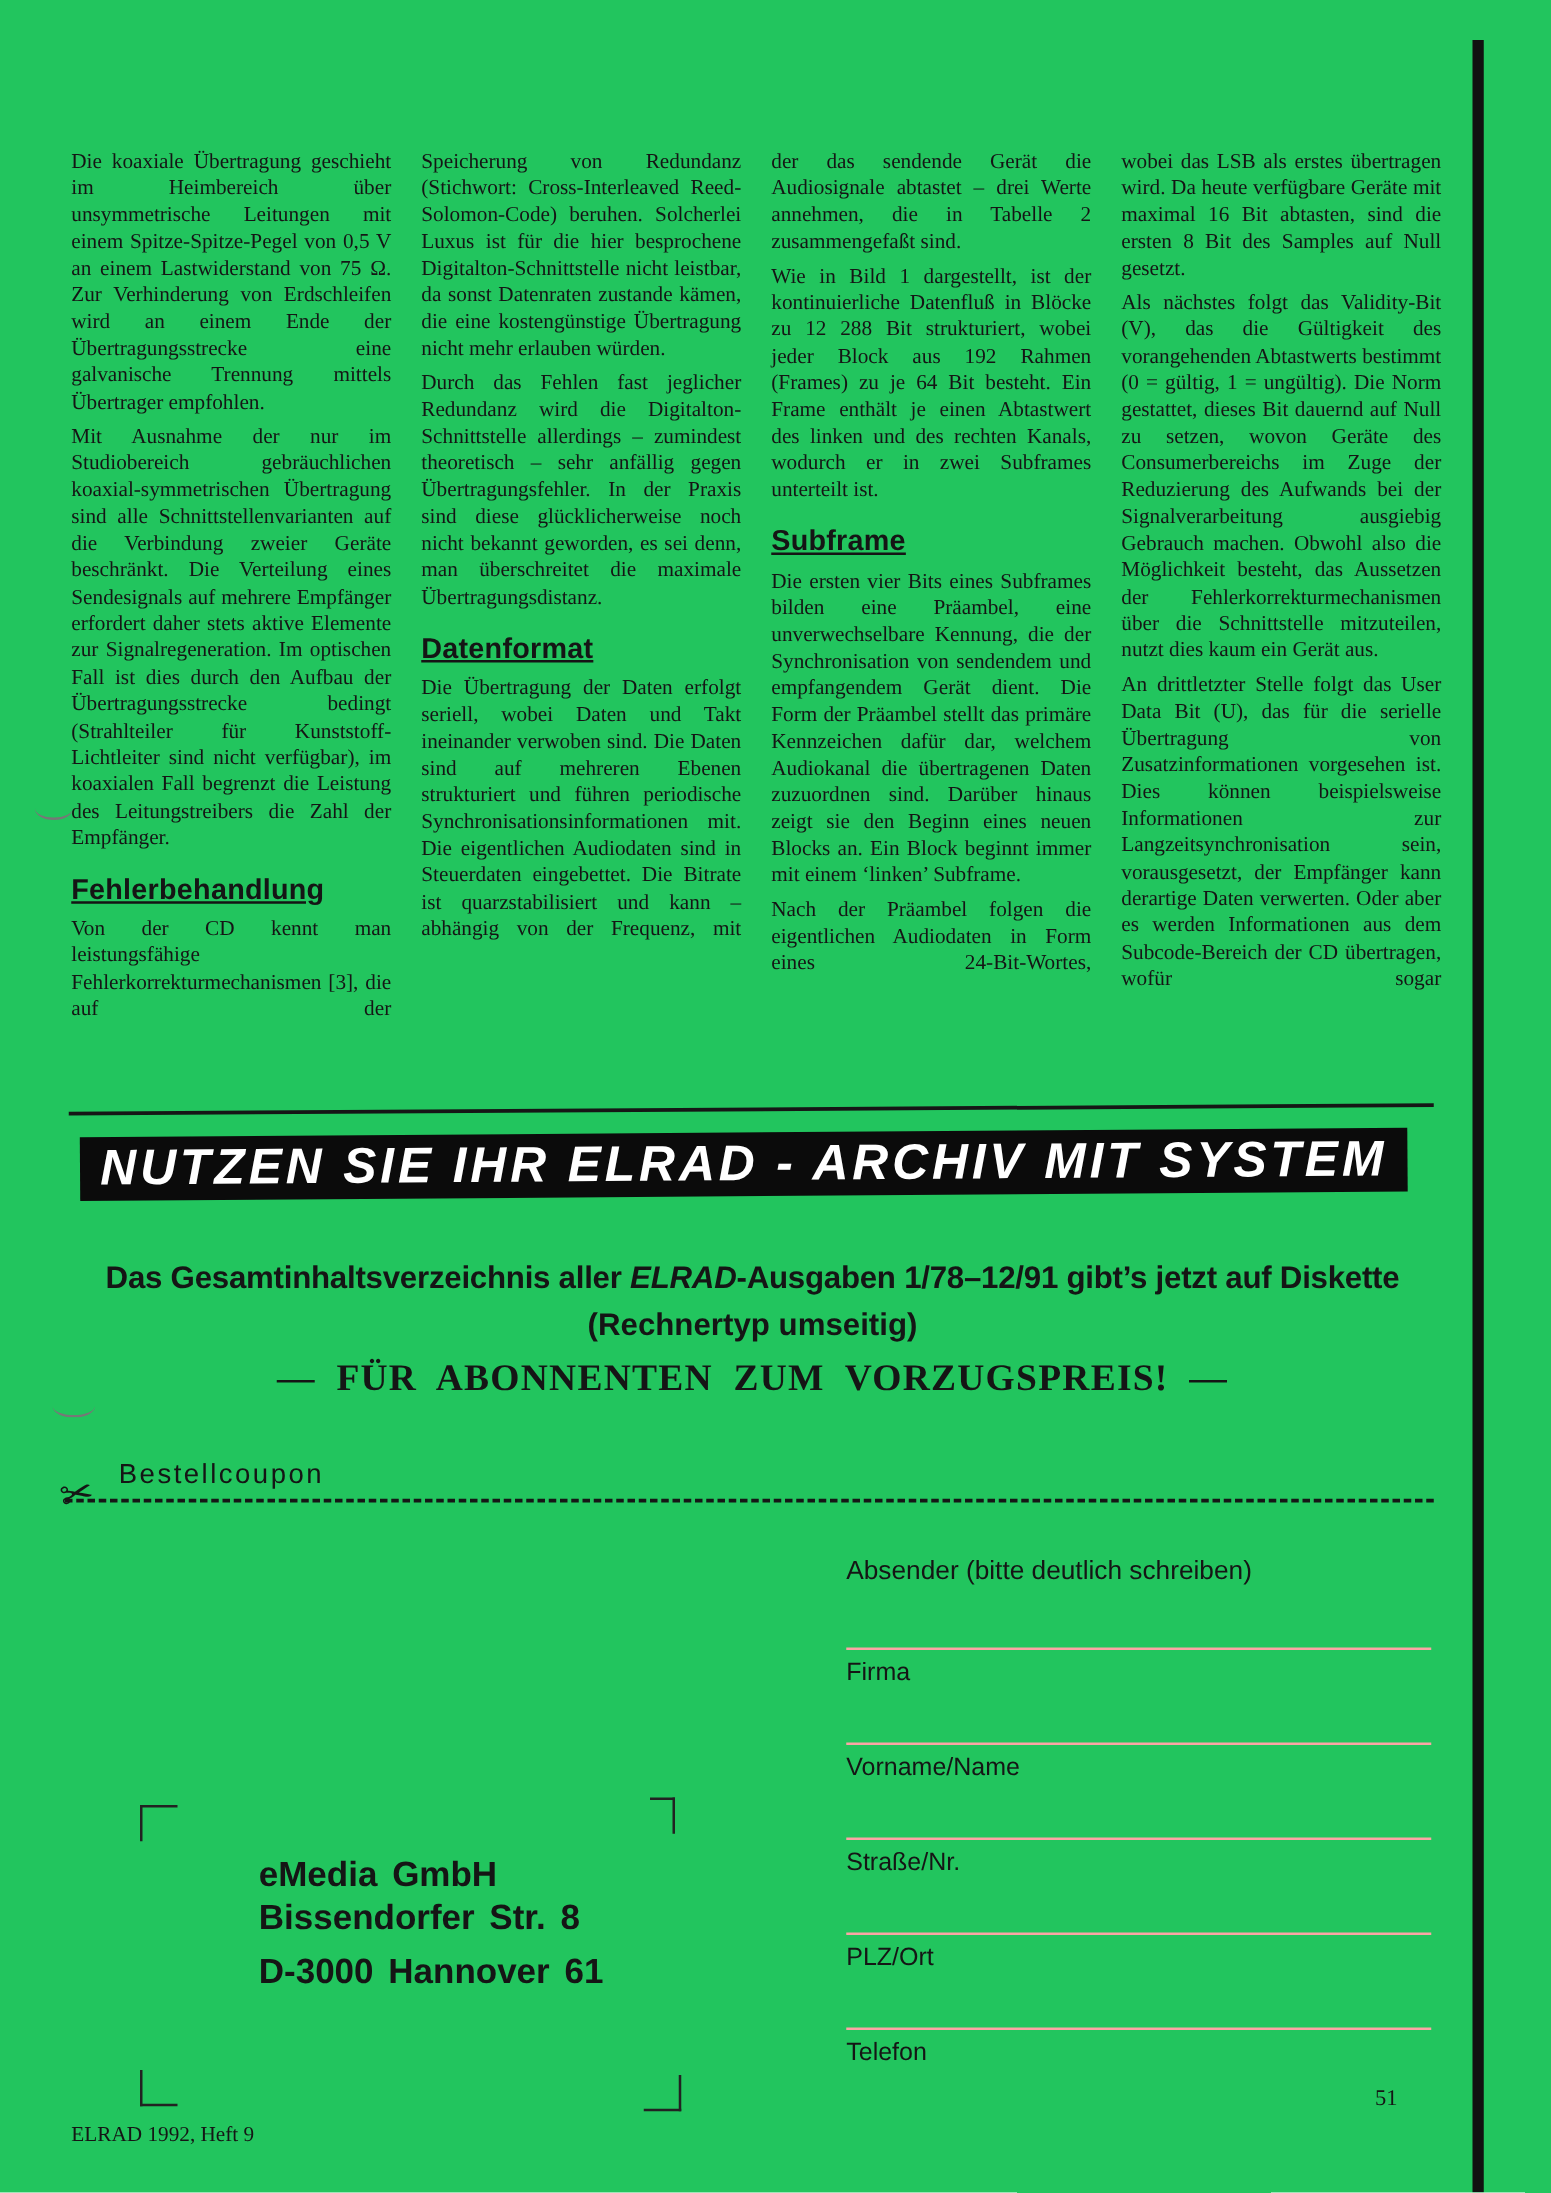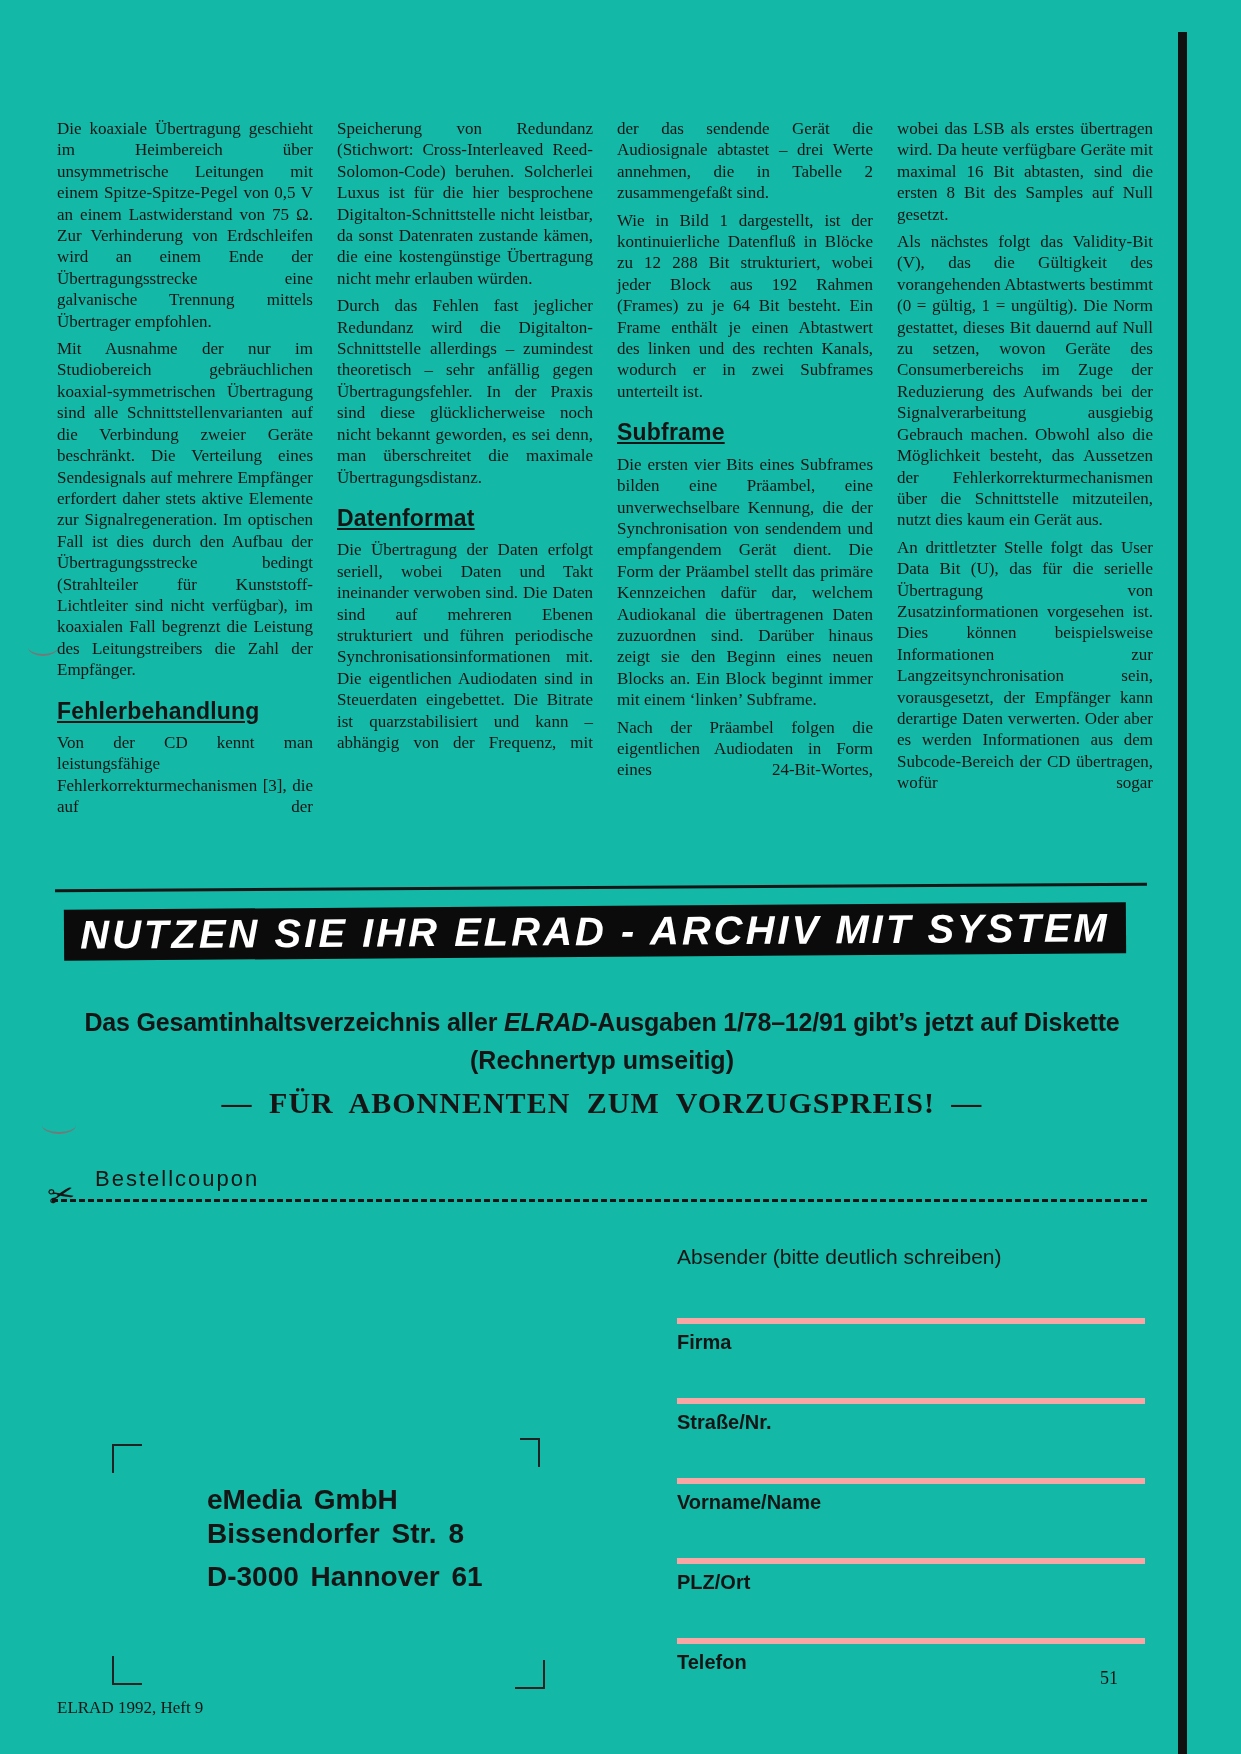--- a/index.html
+++ b/index.html
@@ -1,18 +1,18 @@
 <!DOCTYPE html>
 <html lang="de"><head>
 <meta charset="utf-8">
 <style>
   html,body { margin:0; padding:0; background:#ffffff; }
   .page {
     position:relative; width:1241px; height:1754px;
-    background:#14b8a6; overflow:hidden; color:#151515;
+    background:#22c55e; overflow:hidden; color:#151515;
   }
   
   .cols { position:absolute; left:57px; top:118px; display:flex; gap:24px; }
   .col  { width:256px; font-family:"Liberation Serif", serif; font-size:17px;
           line-height:21.4px; text-align:justify; }
   .col p { margin:0 0 6px 0; }
   .col h3 { font-family:"Liberation Sans", sans-serif; font-size:23px;
             font-weight:bold; margin:20px 0 10px 0; letter-spacing:0.2px; text-align:left;text-decoration:underline; }
   .cont { text-align-last:justify; }
   
@@ -36,21 +36,21 @@
   .coupon-label { position:absolute; left:95px; top:1166px;
             font-family:"Liberation Sans", sans-serif; font-size:22px; letter-spacing:2px; }
   .scissors { position:absolute; left:48px; top:1176px; font-size:32px;
             transform:rotate(-12deg); font-family:"DejaVu Sans", sans-serif; }
   .cutline  { position:absolute; left:52px; top:1199px; width:1095px;
             border-top:3px dashed #161616; }
   
   .formblock { position:absolute; left:677px; top:1245px; width:468px;
             font-family:"Liberation Sans", sans-serif; }
   .form-heading { font-size:21px; }
-  .field { border-top:6px solid #fca5a5; padding-top:7px; margin-top:44px; font-size:20px;font-weight:bold; }
+  .field { border-top:2px solid #fca5a5; padding-top:7px; margin-top:44px; font-size:20px; }
   .field.first { margin-top:49px; }
   
   .address { position:absolute; left:207px; top:1483px;
             font-family:"Liberation Sans", sans-serif; font-weight:bold;
             font-size:28px; line-height:34px; word-spacing:4px; }
   .address .line3 { margin-top:9px; }
   .bkt { position:absolute; width:28px; height:27px; }
   .bkt-tl { left:112px; top:1444px; border-top:2px solid #222; border-left:2px solid #222; }
   .bkt-tr { left:520px; top:1438px; width:18px; border-top:2px solid #222; border-right:2px solid #222; }
   .bkt-bl { left:112px; top:1656px; border-bottom:2px solid #222; border-left:2px solid #222; }
@@ -110,22 +110,22 @@
   <div class="headline2">(Rechnertyp umseitig)</div>
   <div class="subhead">— FÜR ABONNENTEN ZUM VORZUGSPREIS! —</div>
 
   <div class="coupon-label">Bestellcoupon</div>
   <div class="scissors">✂</div>
   <div class="cutline"></div>
 
   <div class="formblock">
     <div class="form-heading">Absender (bitte deutlich schreiben)</div>
     <div class="field first">Firma</div>
+    <div class="field">Vorname/Name</div>
     <div class="field">Straße/Nr.</div>
-    <div class="field">Vorname/Name</div>
     <div class="field">PLZ/Ort</div>
     <div class="field">Telefon</div>
   </div>
 
   <div class="bkt bkt-tl"></div>
   <div class="bkt bkt-tr"></div>
   <div class="bkt bkt-bl"></div>
   <div class="bkt bkt-br"></div>
   <div class="address">
     <div>eMedia GmbH</div>

